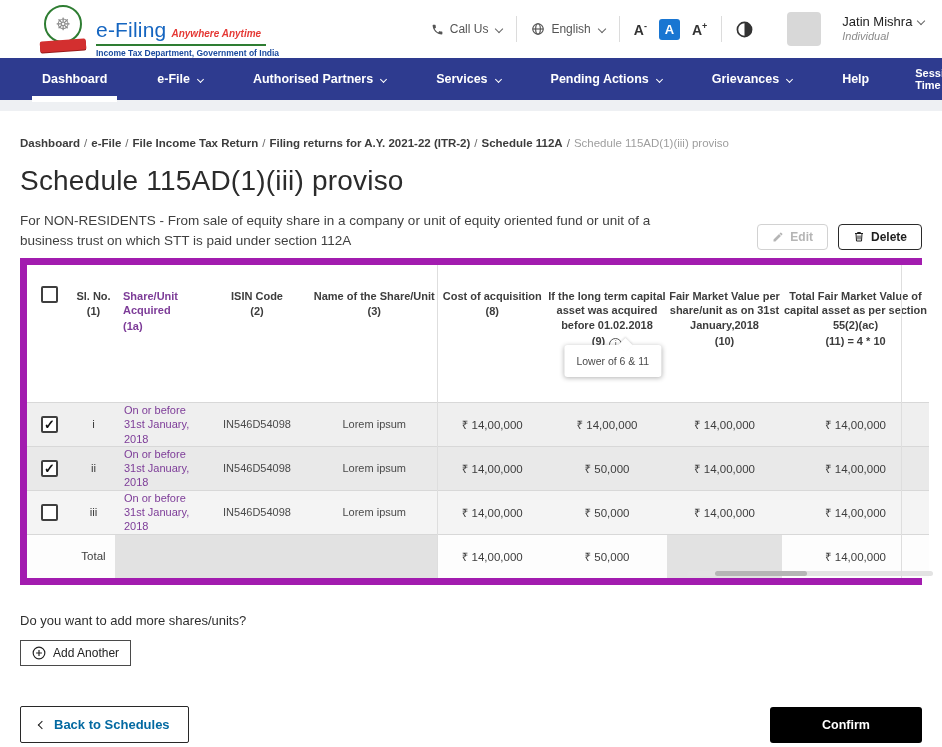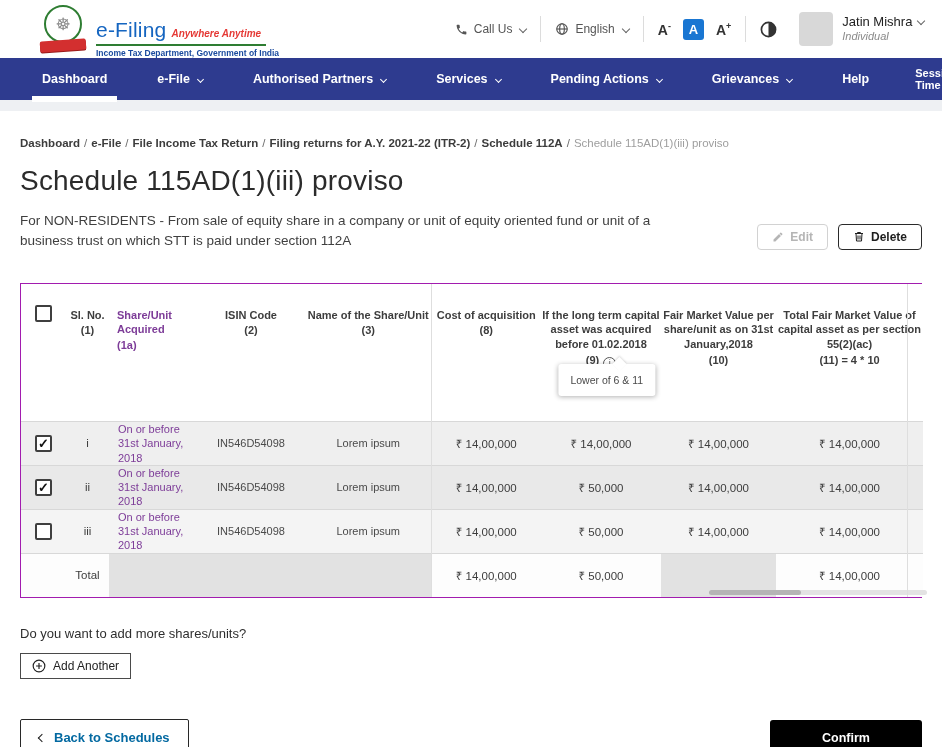--- a/index.html
+++ b/index.html
@@ -21,21 +21,21 @@
   .brand-dept { color:#1a4a9e; font-size:8.5px; font-weight:700; }
 
   .topbar-right { display:flex; align-items:center; gap:14px; color:#555; font-size:12px; }
   .tb-group { display:flex; align-items:center; gap:6px; cursor:pointer; }
   .tb-divider { width:1px; height:26px; background:#dcdcdc; }
   .chev { display:inline-block; width:6px; height:6px; border-right:1.5px solid #666; border-bottom:1.5px solid #666; transform:rotate(45deg); margin-left:2px; vertical-align:2px; }
   .font-controls { display:flex; align-items:center; gap:12px; }
   .fc { font-size:14px; color:#333; font-weight:700; position:relative; cursor:pointer; }
   .fc sup { font-size:9px; }
   .fc-box { background:#1976d2; color:#fff; width:21px; height:21px; border-radius:3px; display:flex; align-items:center; justify-content:center; font-size:13px; font-weight:700; }
-  .user-chip { display:flex; align-items:center; gap:9px; margin-left:8px; cursor:pointer; }
+  .user-chip { display:flex; align-items:center; gap:21px; margin-left:20px; cursor:pointer; }
   .avatar { width:34px; height:34px; background:#d8d8d8; border-radius:4px; }
   .user-meta { display:flex; flex-direction:column; line-height:1.25; }
   .user-name { font-size:13px; color:#212121; font-weight:500; }
   .user-role { font-size:11px; color:#8a8a8a;font-style:italic; }
 
   
   .navbar { height:42px; background:#2e3b8f; display:flex; align-items:stretch; padding:0 18px 0 38px; color:#fff; }
   .nav-item { position:relative; display:flex; align-items:center; gap:6px; padding:0 4px; margin-right:42px; font-size:12.5px; font-weight:700; cursor:pointer; white-space:nowrap; }
   .nav-item .chev { border-color:#fff; width:5px; height:5px; }
   .nav-item.active::after { content:""; position:absolute; left:-6px; right:-6px; bottom:-2px; height:6px; background:#fff; }
@@ -54,21 +54,21 @@
   .page-title { font-size:28px; font-weight:400; color:#2b2b2b; margin-top:16px; letter-spacing:.2px; }
   .sub-row { display:flex; justify-content:space-between; align-items:flex-end; margin-top:14px; }
   .subtitle { font-size:13.5px; color:#3f3f3f; line-height:1.5; max-width:640px; }
   .actions { display:flex; gap:10px; padding-bottom:2px; }
   .btn-edit, .btn-delete { display:flex; align-items:center; gap:6px; font-size:12px; font-weight:700; padding:5px 14px; border-radius:4px; background:#fff; }
   .btn-edit { border:1px solid #d2d2d2; color:#b5b5b5; }
   .btn-delete { border:1.5px solid #2a2a2a; color:#1f1f1f; cursor:pointer; }
   .icon-svg { display:inline-block; vertical-align:middle; }
 
   
-  .table-wrap { position:relative; margin-top:31px; border:1px solid #a21caf; width:902px; }
+  .table-wrap { position:relative; margin-top:6px; border:7px solid #a21caf; width:902px; }
   .table-wrap::after { content:""; position:absolute; top:0; bottom:0; right:13px; width:1px; background:#dedede; }
   table { border-collapse:collapse; table-layout:fixed; width:100%; }
   col.c1{width:45px} col.c2{width:43px} col.c3{width:87px} col.c4{width:110px} col.c5{width:125px}
   col.c6{width:110px} col.c7{width:120px} col.c8{width:115px} col.c9{width:147px}
   thead th { height:138px; vertical-align:top; padding-top:24px; font-size:11px; font-weight:700; color:#3d3d3d; text-align:center; line-height:1.35; position:relative; background:#fff; }
   th .th-num { display:block; margin-top:1px; }
   th.col-purple { color:#7d3c98; text-align:left; padding-left:8px; }
   th.divider-left, td.divider-left { border-left:1px solid #dedede; }
   tbody td { height:41px; font-size:11.5px; color:#3d3d3d; text-align:center; vertical-align:middle; border-top:1px solid #d8d8d8; }
   tr.row-0 td { background:#efefef; }

